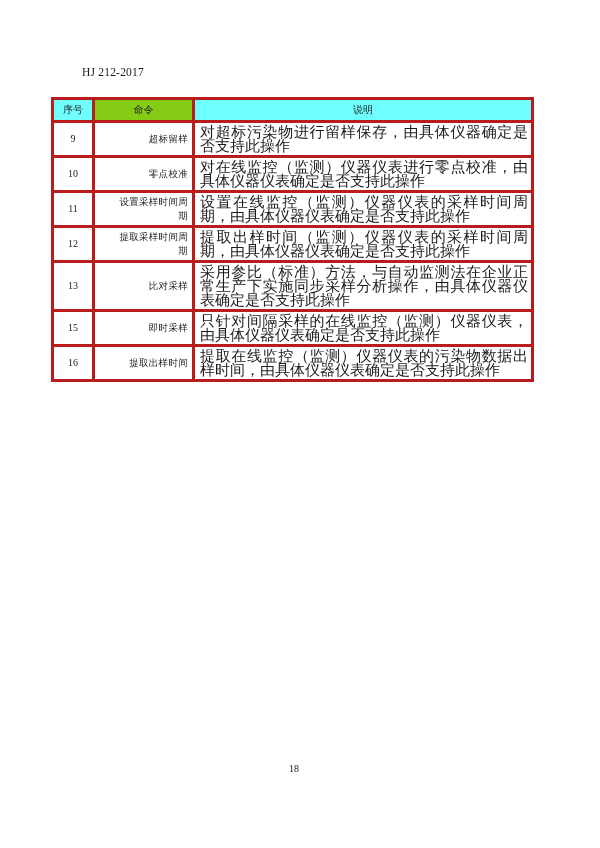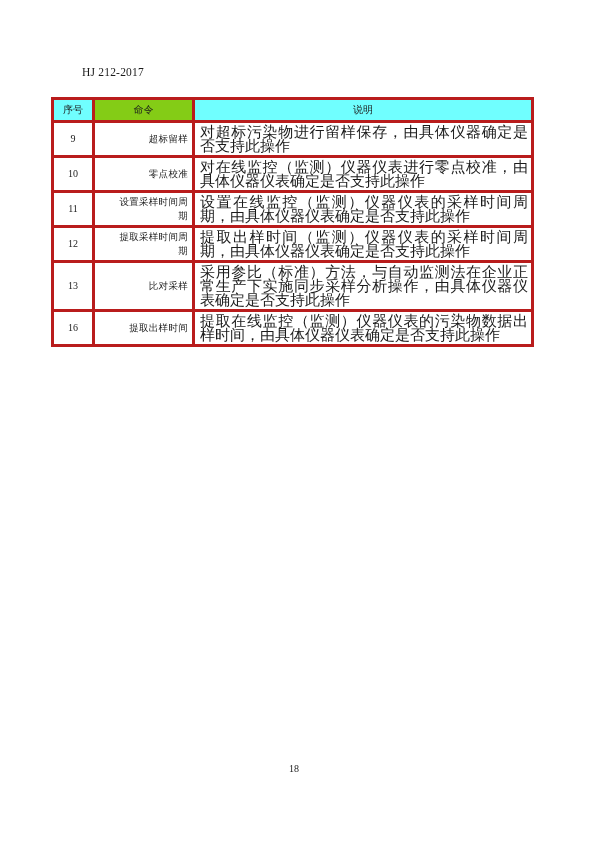--- a/index.html
+++ b/index.html
@@ -118,20 +118,25 @@
     <td class="col-desc">提取出样时间（监测）仪器仪表的采样时间周期，由具体仪器仪表确定是否支持此操作</td>
   </tr>
 
   <tr>
     <td class="col-no">13</td>
     <td class="col-cmd">比对采样</td>
     <td class="col-desc">采用参比（标准）方法，与自动监测法在企业正常生产下实施同步采样分析操作，由具体仪器仪表确定是否支持此操作</td>
   </tr>
 
 
+  <tr>
+    <td class="col-no">15</td>
+    <td class="col-cmd">即时采样</td>
+    <td class="col-desc">只针对间隔采样的在线监控（监测）仪器仪表，由具体仪器仪表确定是否支持此操作</td>
+  </tr>
 
   <tr>
     <td class="col-no">16</td>
     <td class="col-cmd">提取出样时间</td>
     <td class="col-desc">提取在线监控（监测）仪器仪表的污染物数据出样时间，由具体仪器仪表确定是否支持此操作</td>
   </tr>
 </tbody>
 </table>
 
 <div class="page-number">18</div>

